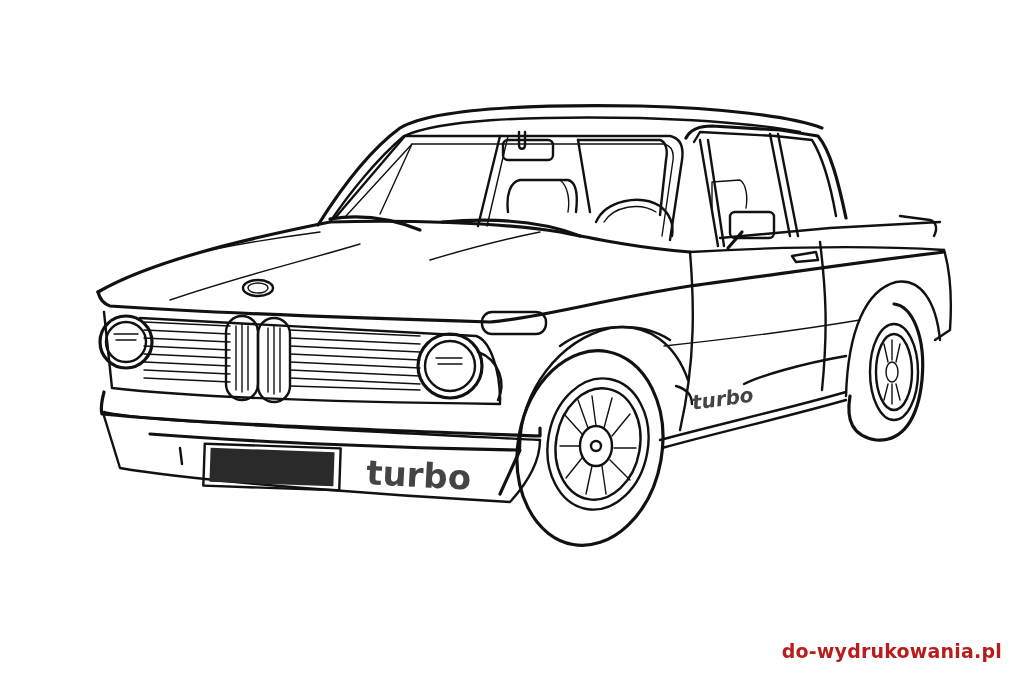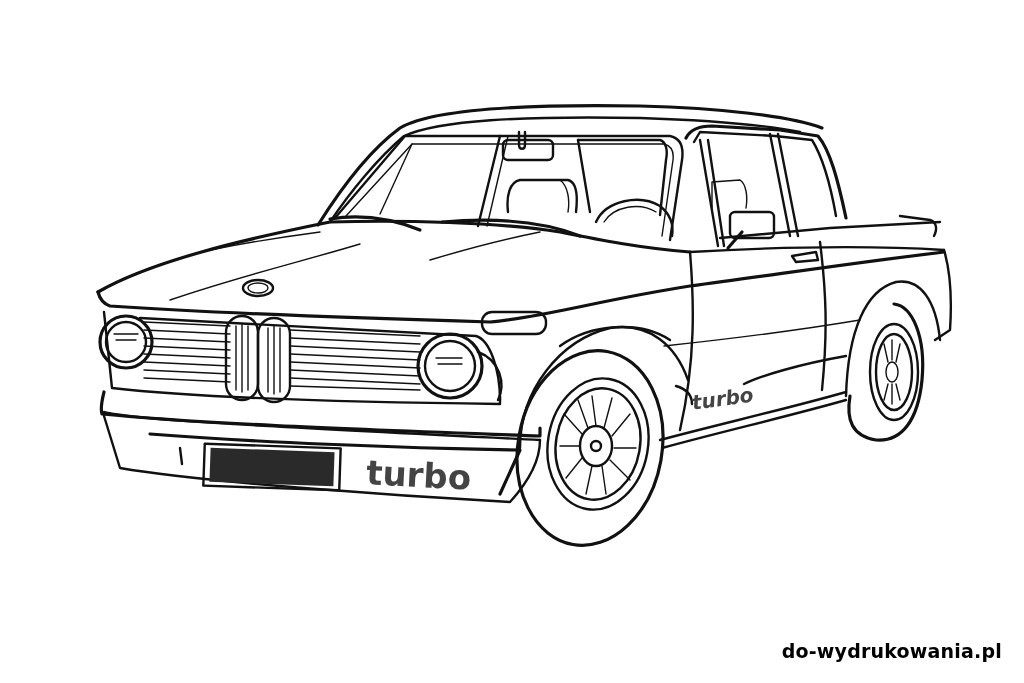--- a/index.html
+++ b/index.html
@@ -2,21 +2,21 @@
 <html><head>
 <meta charset="utf-8">
 <style>
   html, body { margin:0; padding:0; background:#ffffff; }
   body { width:1024px; height:683px; overflow:hidden; position:relative; font-family:"DejaVu Sans", sans-serif; }
   #canvas { position:absolute; left:0; top:0; width:1024px; height:683px; }
   .ln { fill:none; stroke:#111; stroke-width:2.4; stroke-linecap:round; stroke-linejoin:round; }
   .lt { fill:none; stroke:#111; stroke-width:1.4; stroke-linecap:round; stroke-linejoin:round; }
   .th { fill:none; stroke:#111; stroke-width:3.2; stroke-linecap:round; stroke-linejoin:round; }
   .decal { font-family:"DejaVu Sans", sans-serif; font-weight:bold; fill:#444; }
-  #watermark { position:absolute; right:22px; top:640px; font-family:"DejaVu Sans", sans-serif; font-weight:bold; font-size:19px; color:#000000; letter-spacing:0.2px; }
+  #watermark { position:absolute; right:22px; top:640px; font-family:"DejaVu Sans", sans-serif; font-weight:bold; font-size:19px; color:#b91c1c; letter-spacing:0.2px; }
 </style>
 </head>
 <body>
 
 <svg id="canvas" viewBox="0 0 1024 683" xmlns="http://www.w3.org/2000/svg">
 
   <g>
     <path class="th" d="M318,225 C340,190 370,150 400,128 C430,110 520,104 640,106 C720,108 790,116 822,128"></path>
     <path class="ln" d="M330,222 C350,192 378,158 404,136 C440,120 520,116 640,118 C700,120 760,124 800,132"></path>
   </g>

